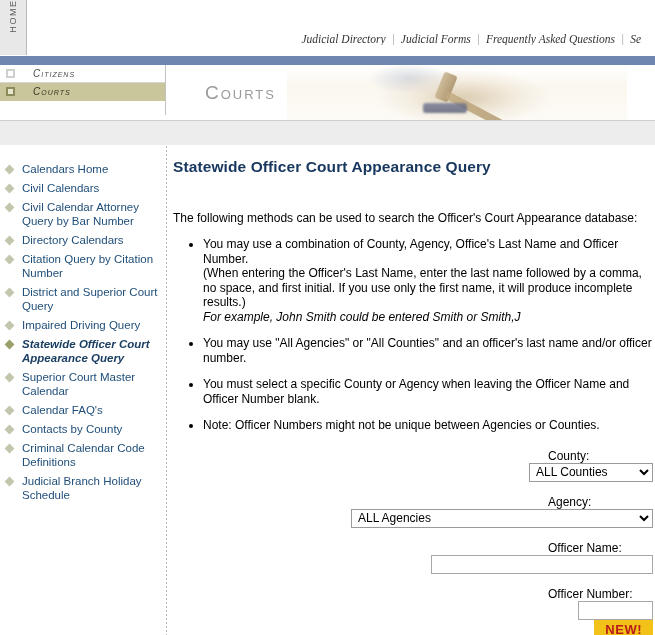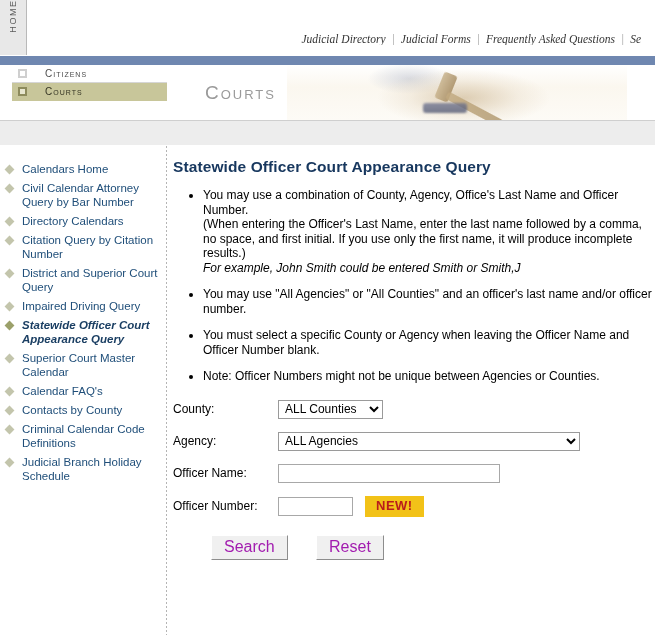--- a/index.html
+++ b/index.html
@@ -89,25 +89,26 @@
 
   
   .midrow {
     position: relative;
     height: 55px;
     background: #ffffff;
     border-bottom: 1px solid #cfcfcf;
   }
   .tabs {
     position: absolute;
-    left: 12px; top: 0;
+    left: 0; top: 0;
     width: 166px;
     height: 50px;
     border-right: 1px solid #c2c2c2;
     box-sizing: border-box;
+    font-style: italic;
   }
   .tab {
     position: relative;
     height: 18px;
     line-height: 18px;
     border-bottom: 1px solid #d6d6d6;
     box-sizing: border-box;
     cursor: pointer;
   }
   .tab:last-child { border-bottom: none; }
@@ -299,39 +300,40 @@
     display: block;
   }
   ul.methods li .ln { display: block; }
 
   
   .form {
     margin-top: 16px;
   }
   .frow {
     display: flex;
-    align-items: center;
+    align-items: flex-end;
     margin-bottom: 13px;
+    flex-direction: column;
   }
   .flabel {
     width: 105px;
     font-size: 12px;
     color: #000000;
   }
   select.fsel {
     font-family: "Liberation Sans", sans-serif;
     font-size: 12px;
     height: 19px;
     border: 1px solid #9a9a9a;
     background: #ffffff;
     color: #000;
     padding-left: 2px;
     box-sizing: border-box;
   }
-  select.county { width: 105px; }
+  select.county { width: 124px; }
   select.agency { width: 302px; }
   input.ftext {
     font-family: "Liberation Sans", sans-serif;
     font-size: 12px;
     height: 19px;
     border: 1px solid #a8a8a8;
     background: #ffffff;
     box-sizing: border-box;
     padding-left: 2px;
   }
@@ -405,20 +407,24 @@
 
 <div class="page">
 
   <div class="sidebar">
     <div class="nav-item">
       <span class="dia"></span>
       <span>Calendars Home</span>
     </div>
     <div class="nav-item">
       <span class="dia"></span>
+      <span>Civil Calendars</span>
+    </div>
+    <div class="nav-item">
+      <span class="dia"></span>
       <span>Civil Calendar Attorney Query by Bar Number</span>
     </div>
     <div class="nav-item">
       <span class="dia"></span>
       <span>Directory Calendars</span>
     </div>
     <div class="nav-item">
       <span class="dia"></span>
       <span>Citation Query by Citation Number</span>
     </div>
@@ -453,20 +459,21 @@
     <div class="nav-item">
       <span class="dia"></span>
       <span>Judicial Branch Holiday Schedule</span>
     </div>
   </div>
 
   <div class="divider"></div>
 
   <div class="content">
     <h1 class="page-title">Statewide Officer Court Appearance Query</h1>
+    <p class="intro">The following methods can be used to search the Officer's Court Appearance database:</p>
 
     <ul class="methods">
       <li>
         <span class="ln">You may use a combination of County, Agency, Office's Last Name and Officer Number.</span>
         <span class="ln">(When entering the Officer's Last Name, enter the last name followed by a comma, no space, and first initial. If you use only the first name, it will produce incomplete results.)</span>
         <span class="ital">For example, John Smith could be entered Smith or Smith,J</span>
       </li>
       <li>
         <span class="ln">You may use "All Agencies" or "All Counties" and an officer's last name and/or officer number.</span>
       </li>

